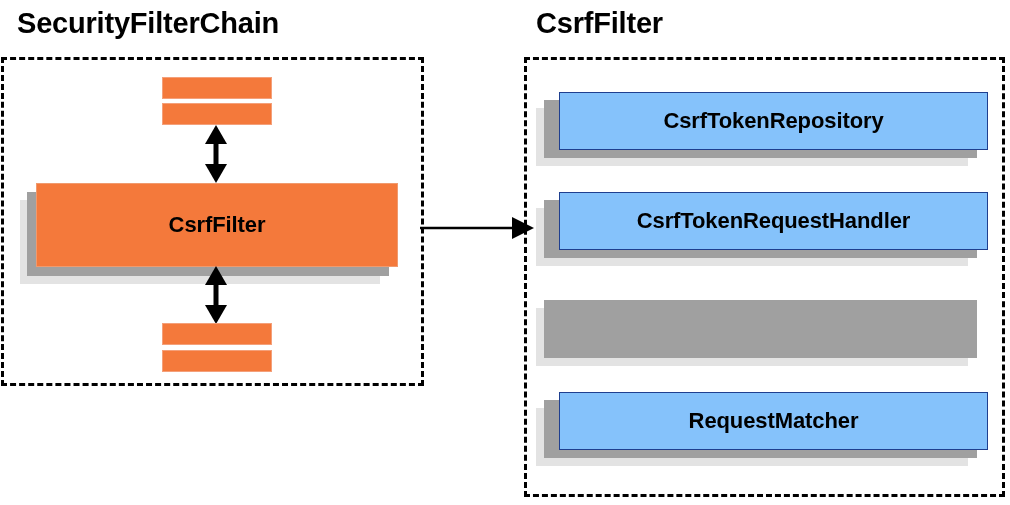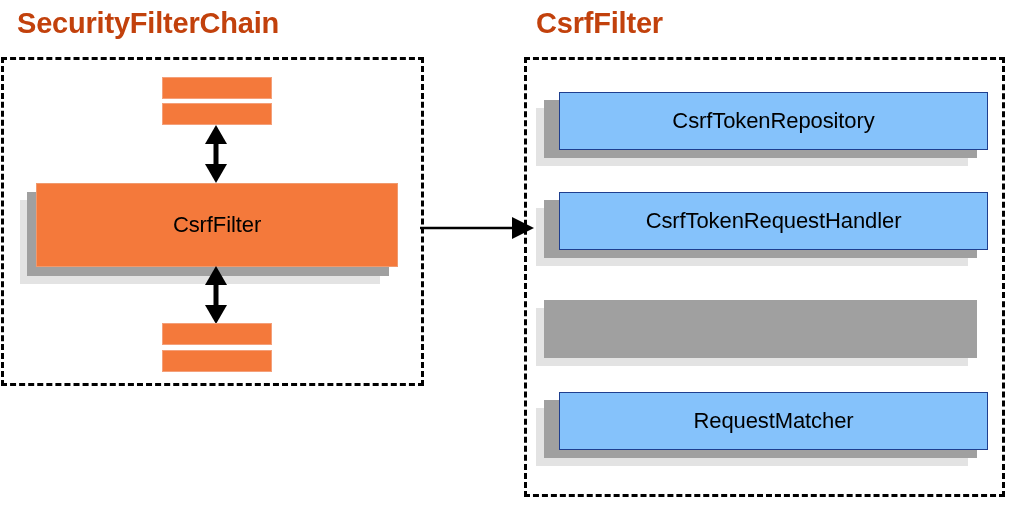--- a/index.html
+++ b/index.html
@@ -16,21 +16,21 @@
     height: 505px;
     background: #ffffff;
     overflow: hidden;
   }
 
   
   .panel-title {
     position: absolute;
     font-size: 29px;
     font-weight: bold;
-    color: #c2410c;
+    color: #000000;
     letter-spacing: -0.2px;
     white-space: nowrap;
     line-height: 1;
   }
   #title-left  { left: 17px;  top: 9px; }
   #title-right { left: 536px; top: 9px; }
 
   
   .dashed-panel {
     position: absolute;
@@ -52,21 +52,21 @@
     box-sizing: border-box;
   }
   .node .shadow-far  { background: #e3e3e3; }
   .node .shadow-near { background: #a0a0a0; }
 
   .node .face {
     display: flex;
     align-items: center;
     justify-content: center;
     font-size: 22px;
-    font-weight: normal;
+    font-weight: bold;
     color: #000000;
     white-space: nowrap;
     letter-spacing: -0.1px;
   }
 
   
   .node.blue .face {
     background: #85c2fb;
     border: 1px solid #1f3f8f;
   }

